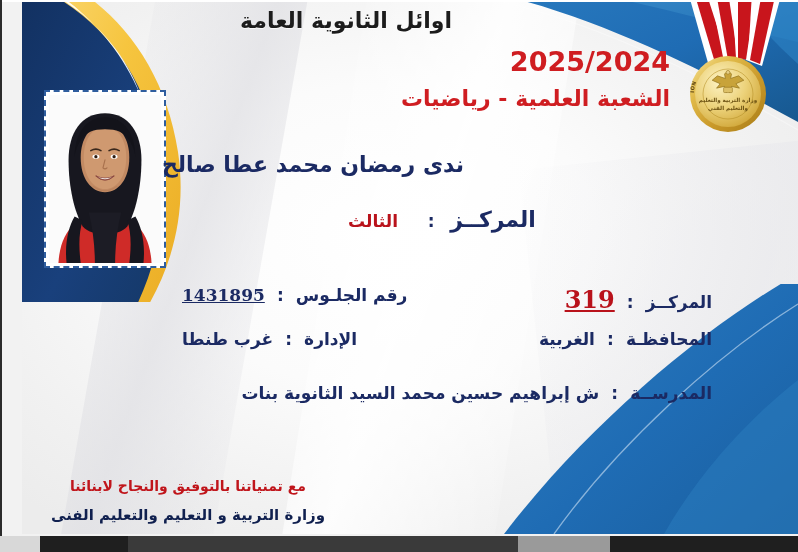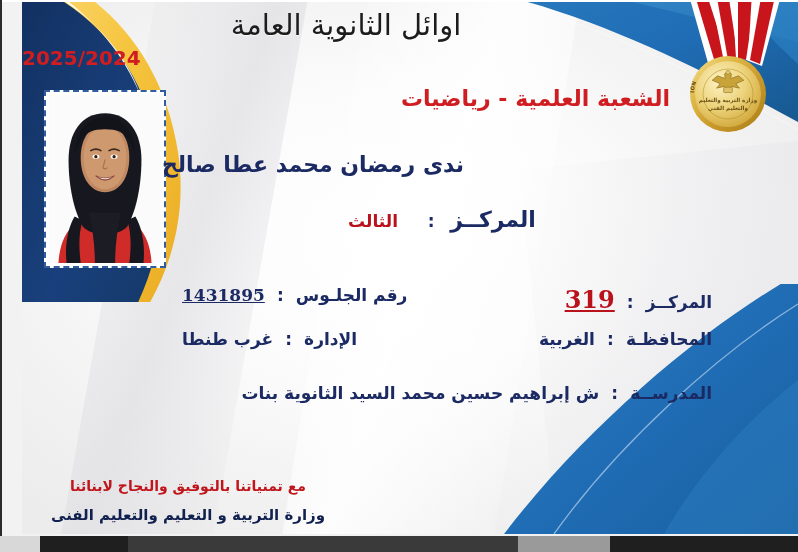--- a/index.html
+++ b/index.html
@@ -46,26 +46,26 @@
   .photo-box{
     position:absolute;left:22px;top:88px;width:122px;height:178px;
     border:2px dashed #2f5d9e;background:#ffffff;
     box-sizing:border-box;padding:3px;
   }
   .photo-inner{position:relative;width:100%;height:100%;overflow:hidden;background:#fdfdfd;}
 
   
   .title{
     position:absolute;left:0;top:6px;width:648px;text-align:center;
-    font-size:29px;font-weight:normal;color:#1c1c1c;letter-spacing:0px;
+    font-size:22px;font-weight:bold;color:#1c1c1c;letter-spacing:0px;
     text-shadow:0 1px 0 rgba(255,255,255,.7);
   }
   .year{
-    position:absolute;left:0;top:44px;width:648px;text-align:left;
-    font-size:20px;font-weight:bold;color:#cf1d21;
+    position:absolute;left:0;top:44px;width:648px;text-align:right;
+    font-size:27px;font-weight:bold;color:#cf1d21;
     font-family:"DejaVu Sans","Liberation Sans",sans-serif;
   }
   .section{
     position:absolute;left:0;top:84px;width:648px;
     font-size:22px;font-weight:bold;color:#cf1d21;
   }
   .student-name{
     position:absolute;left:140px;top:150px;width:560px;text-align:left;
     font-size:22px;font-weight:bold;color:#1b2a63;
   }

